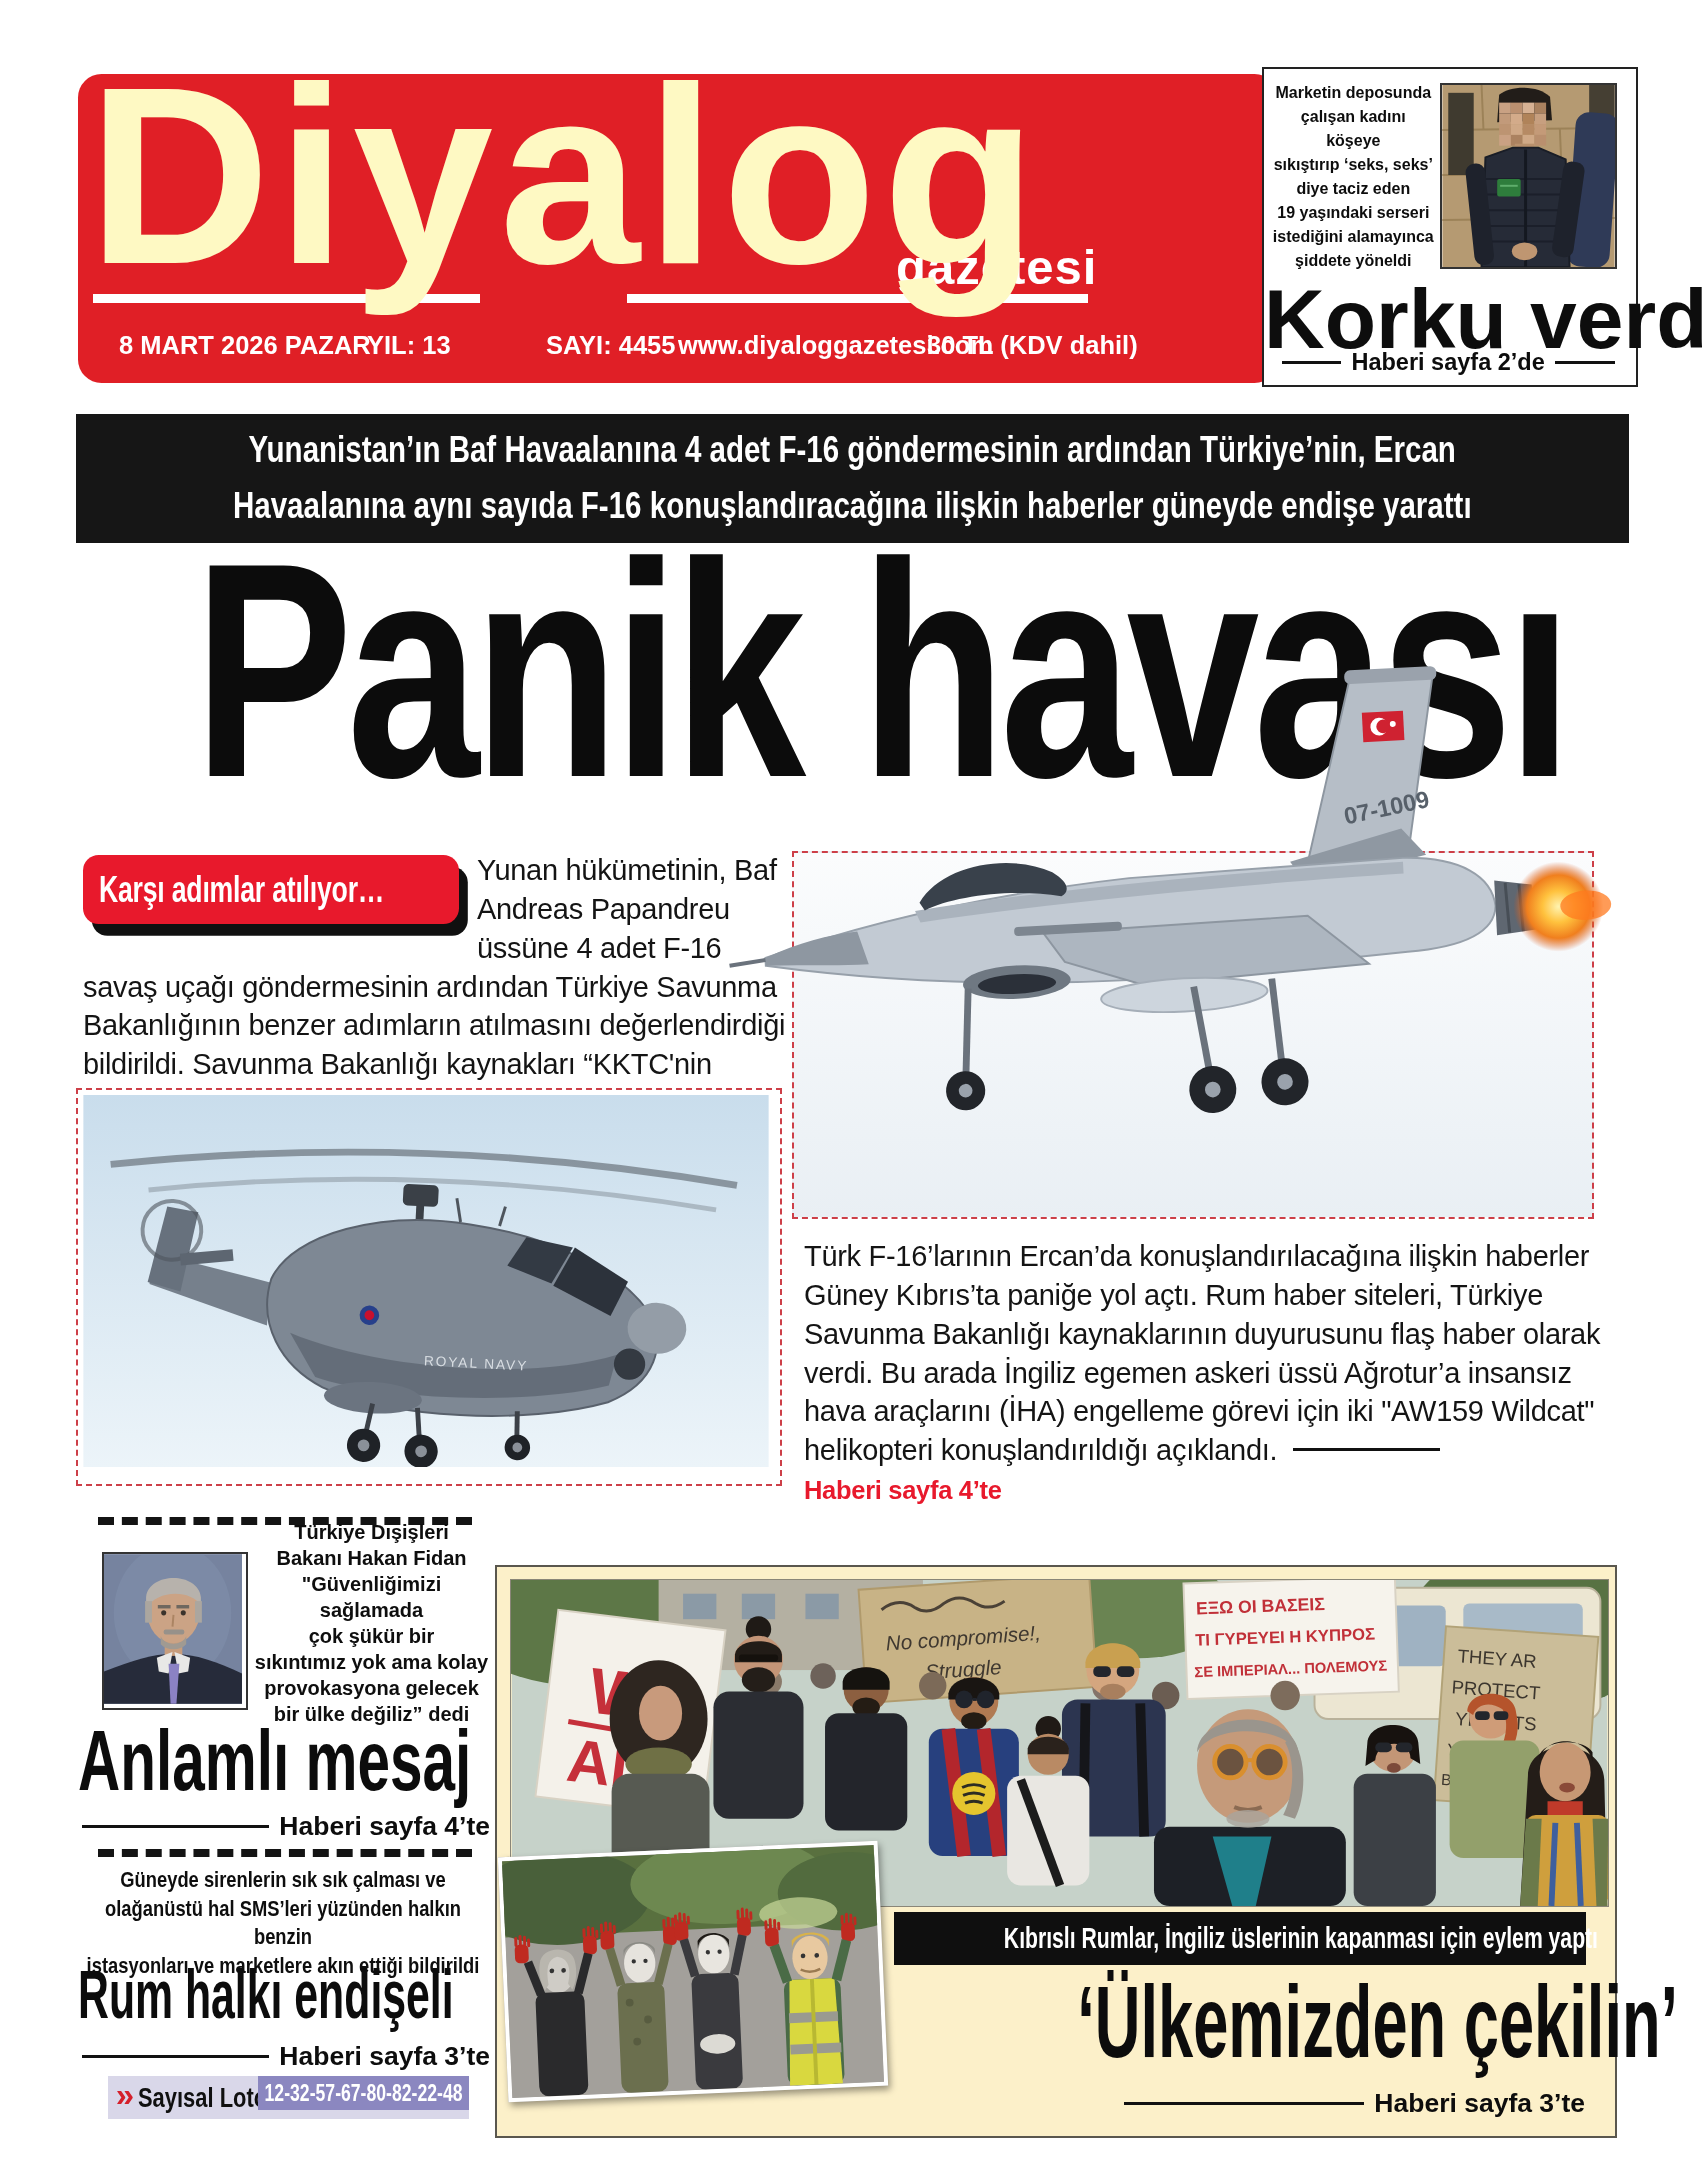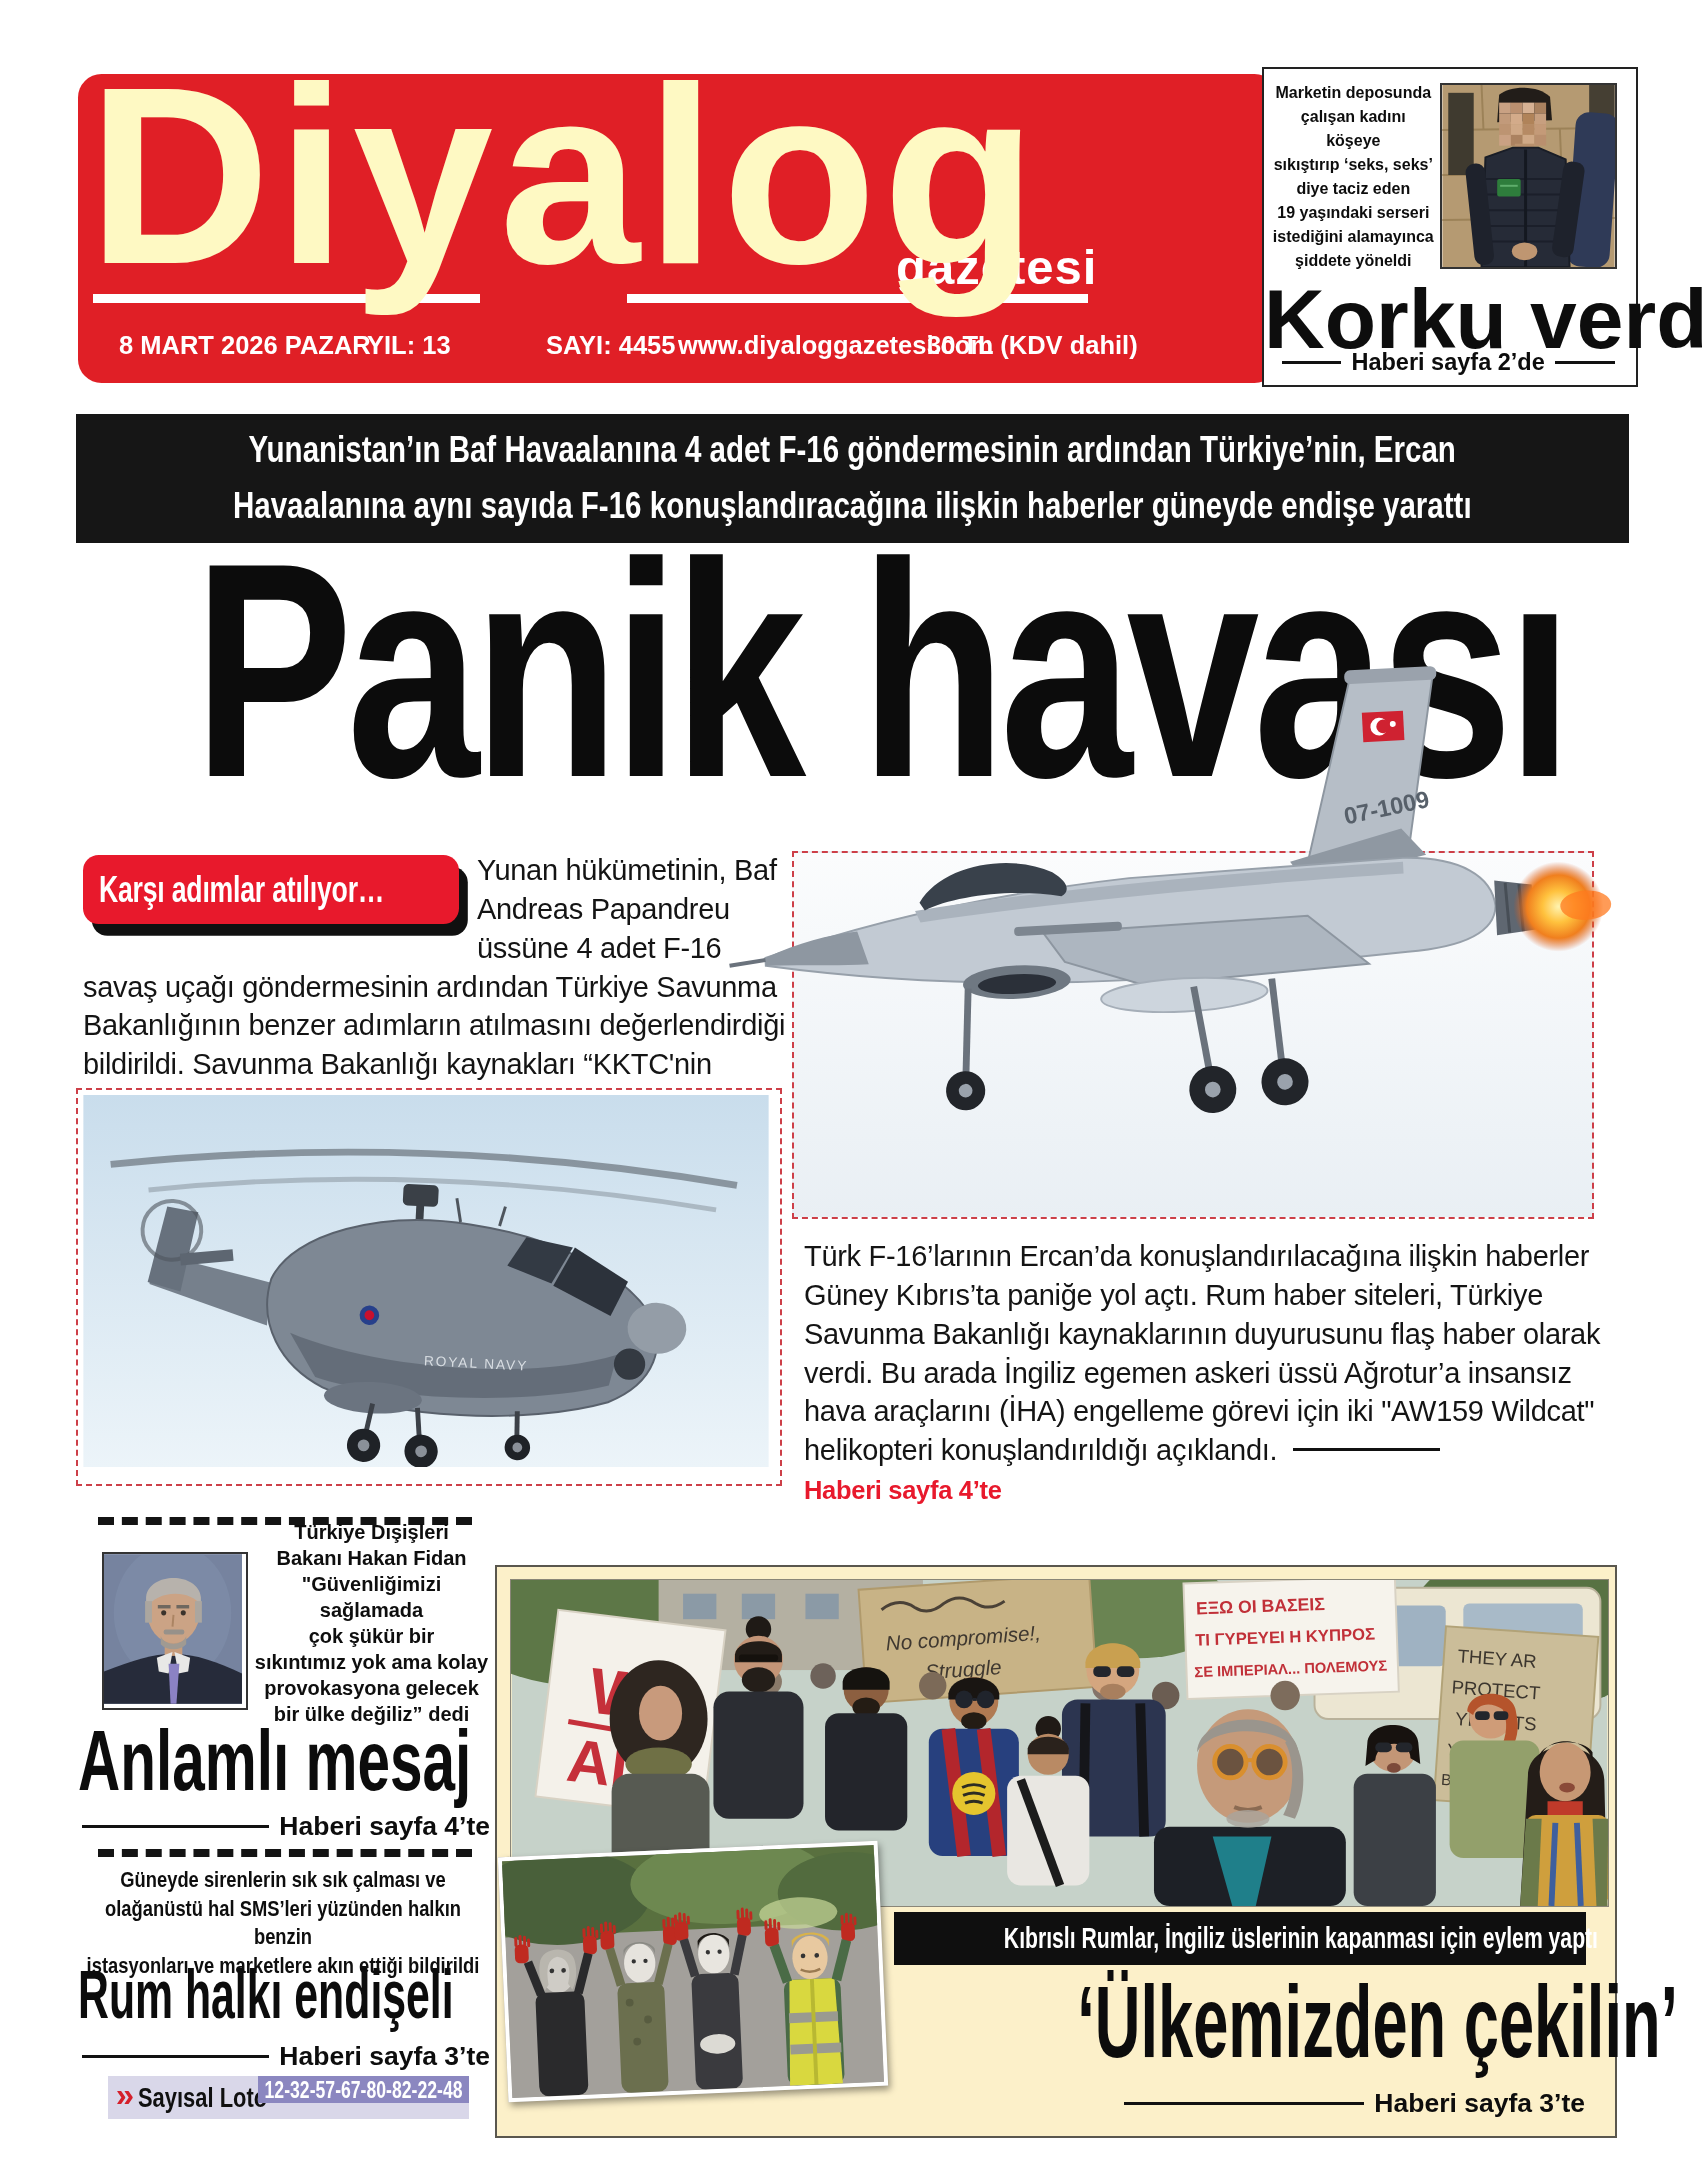--- a/index.html
+++ b/index.html
@@ -47,21 +47,21 @@
   
   .dashline{border-top:8.8px dashed #141414;width:374px;}
   .quote{font-size:20px;font-weight:bold;line-height:1.3;text-align:center;color:#0e0e0e;margin-top:10px;}
   .anlamli{font-size:86px;font-weight:bold;white-space:nowrap;color:#0c0c0c;line-height:1;}
   .teaser3{font-size:21.6px;font-weight:bold;line-height:1.32;text-align:center;color:#0e0e0e;}
   .rumhead{font-size:69px;font-weight:bold;white-space:nowrap;color:#0c0c0c;line-height:1;}
 
   .lotobar{left:108px;top:2076px;width:361px;height:43px;background:#d9d7e9;display:flex;align-items:center;}
   .chev{color:#d5202b;font-size:33px;font-weight:bold;line-height:1;margin:0 3.9px 5.9px 7.8px;}
   .lotolabel{font-size:27.4px;font-weight:bold;color:#101010;white-space:nowrap;transform:scaleX(.8);transform-origin:0 50%;}
-  .lotonums{position:absolute;right:0;top:0;width:211px;height:27px;background:#8b87c0;display:flex;align-items:center;justify-content:center;}
+  .lotonums{position:absolute;right:0;top:0;width:211px;height:34px;background:#8b87c0;display:flex;align-items:center;justify-content:center;}
   .lotonums span{color:#fff;font-weight:bold;font-size:24.5px;white-space:nowrap;transform:scaleX(.72);}
 
   
   .panel{left:495px;top:1565px;width:1122px;height:573px;background:#fcf0c9;border:2px solid #5a574e;box-sizing:border-box;}
   .bigphoto{left:12.7px;top:11.8px;width:1097px;height:326px;border:1px solid #8a8678;overflow:hidden;}
   .caption{left:397px;top:345px;width:692px;height:53px;background:#0f0f0f;text-align:center;line-height:53px;}
   .caption span{display:inline-block;color:#fff;font-weight:bold;font-size:29px;white-space:nowrap;transform:scaleX(.73);}
   .cekilin{left:396px;top:402px;width:700px;text-align:center;line-height:1.05;}
   .cekilin span{display:inline-block;font-size:102px;font-weight:bold;color:#0c0c0c;white-space:nowrap;transform:scaleX(.62);}
   .inset{left:5.9px;top:282px;width:372px;height:237px;border:4.9px solid #fff;box-shadow:2px 3.9px 7.8px rgba(0,0,0,.4);transform:rotate(-2.5deg);transform-origin:50% 50%;background:#a3a09b;}

